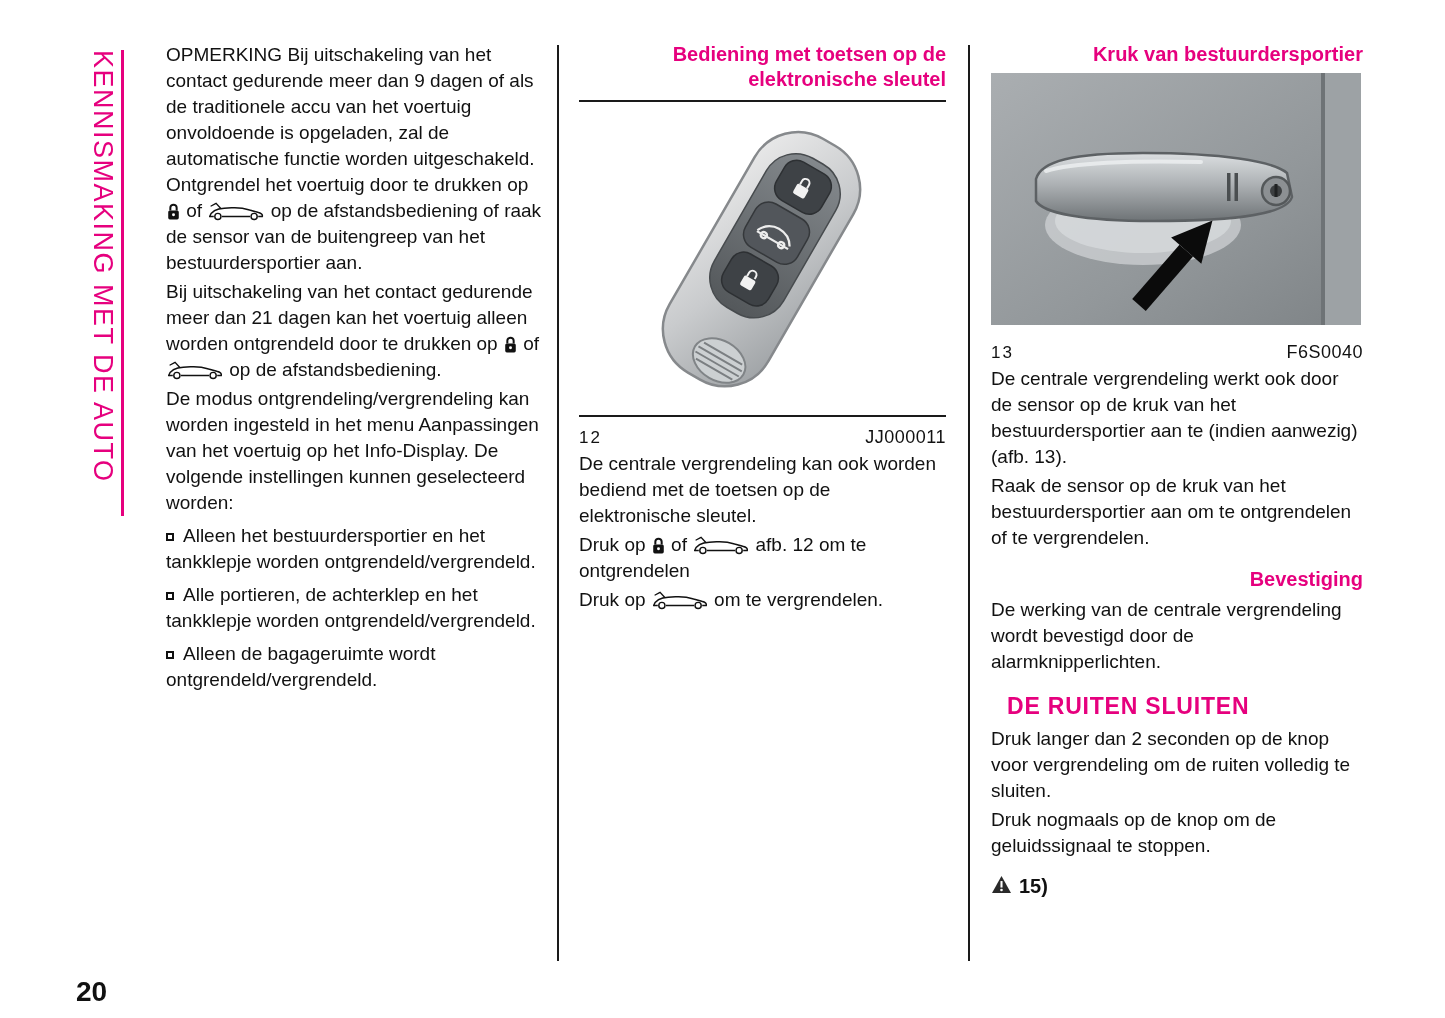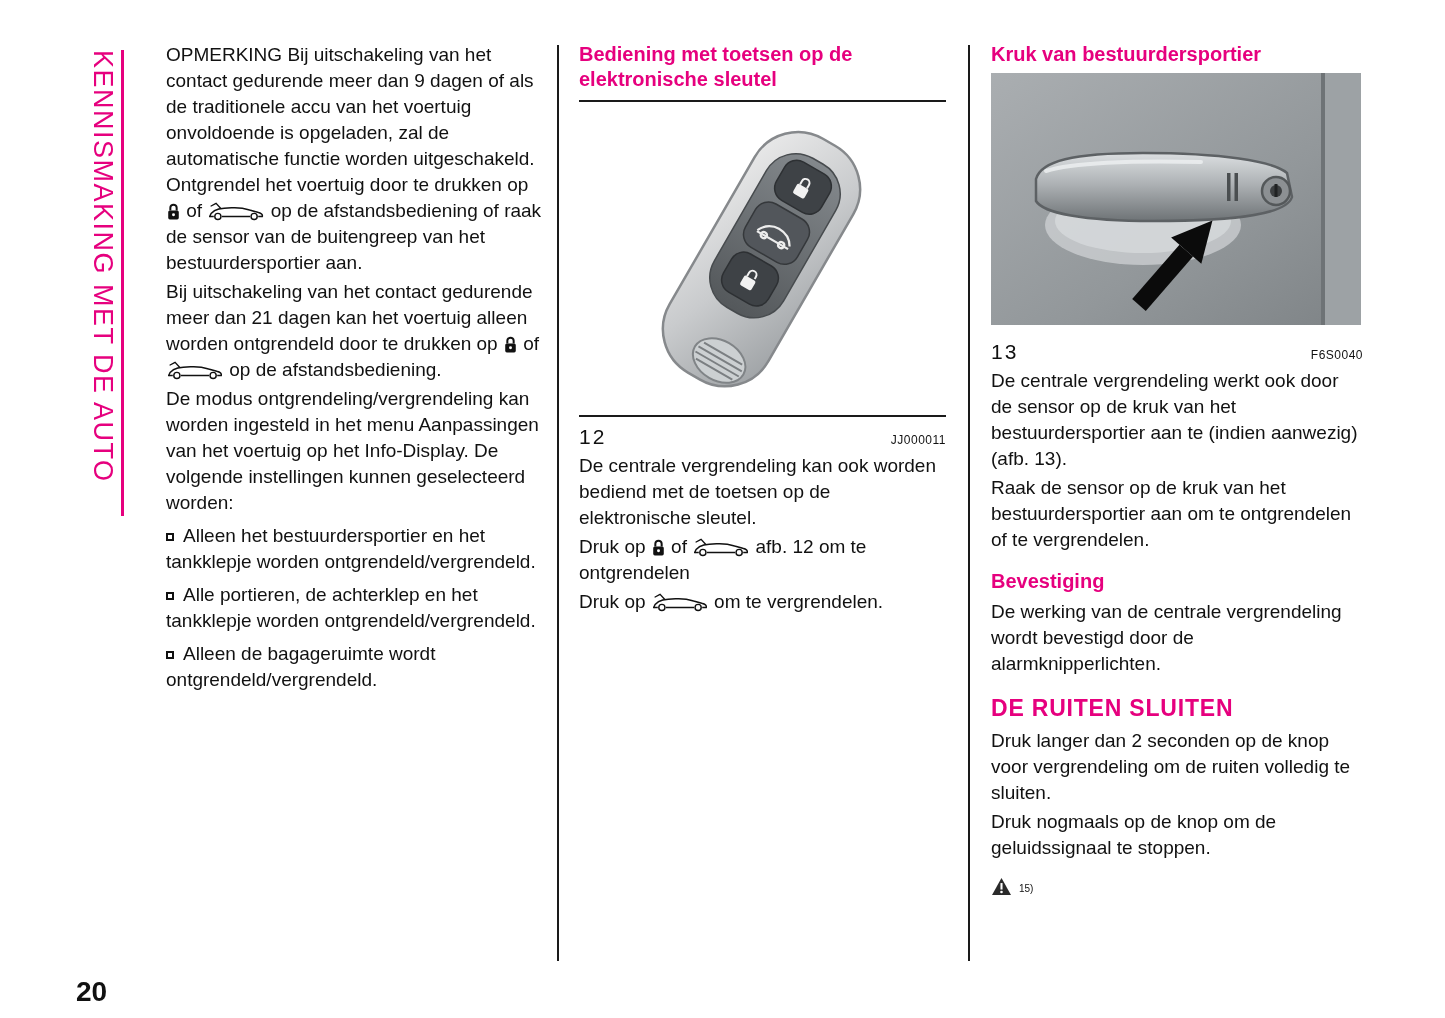--- a/index.html
+++ b/index.html
@@ -17,42 +17,42 @@
 
   .divider { position:absolute; top:45px; width:2px; height:916px; background:#1a1a1a; }
   .d1 { left:557px; } .d2 { left:968px; }
 
   .col { position:absolute; top:42px; font-size:19px; line-height:26px; }
   .col1 { left:166px; width:378px; }
   .col2 { left:579px; width:367px; }
   .col3 { left:991px; width:372px; }
 
   .para { margin:0 0 3px; }
-  .h-sub { color:var(--accent,#e6007e); font-weight:bold; font-size:20px; line-height:25px; margin:16px 0 5px; }
+  .h-sub { color:var(--accent,#e6007e); font-weight:bold; font-size:20px; line-height:25px; margin:16px 0 5px;text-align:right; }
   .h-sub.first { margin-top:0; }
-  .h-big { color:var(--accent,#e6007e); font-weight:bold; font-size:23px; letter-spacing:0.8px; line-height:27px; margin:18px 0 6px; }
+  .h-big { color:var(--accent,#e6007e); font-weight:bold; font-size:23px; letter-spacing:0.8px; line-height:27px; margin:18px 16px 6px; }
 
   .rule { border:none; border-top:2px solid #1a1a1a; margin:8px 0 0; }
   .fig { margin-top:10px; }
   .cap-rule { border-top:2px solid #1a1a1a; margin-top:4px; }
   .fig-caption { display:flex; justify-content:space-between; align-items:baseline; padding-top:7px; }
-  .fig-num { font-size:21px; letter-spacing:2px; }
-  .fig-code { font-size:12px; letter-spacing:0.5px; }
+  .fig-num { font-size:17px; letter-spacing:2px; }
+  .fig-code { font-size:18px; letter-spacing:0.5px; }
 
   .gap-top { }
 
   .ic-lock { width:15px; height:19px; vertical-align:-4px; }
   .ic-car  { width:58px; height:22px; vertical-align:-5px; }
 
   .bullet-item { margin:7px 0 2px; }
   .bullet { display:inline-block; width:8px; height:8px; border:2.5px solid #111; margin-right:9px; vertical-align:1px; }
 
   .warn-row { margin-top:16px; display:flex; align-items:flex-end; gap:7px; }
   .warn-icon svg { width:21px; height:19px; display:block; }
-  .warn-ref { font-size:10px; line-height:15px; }
+  .warn-ref { font-size:20px; line-height:15px;font-weight:bold; }
 
   .page-number { position:absolute; left:76px; top:976px; font-size:28px; font-weight:bold; }
 </style>
 </head>
 <body>
 
 <svg width="0" height="0" style="position:absolute" aria-hidden="true">
   <defs>
     <symbol id="sym-lock" viewBox="0 0 14 18">
       <path d="M4 8 V5.5 a3 3 0 0 1 6 0 V8" fill="none" stroke="#111" stroke-width="1.9"></path>

